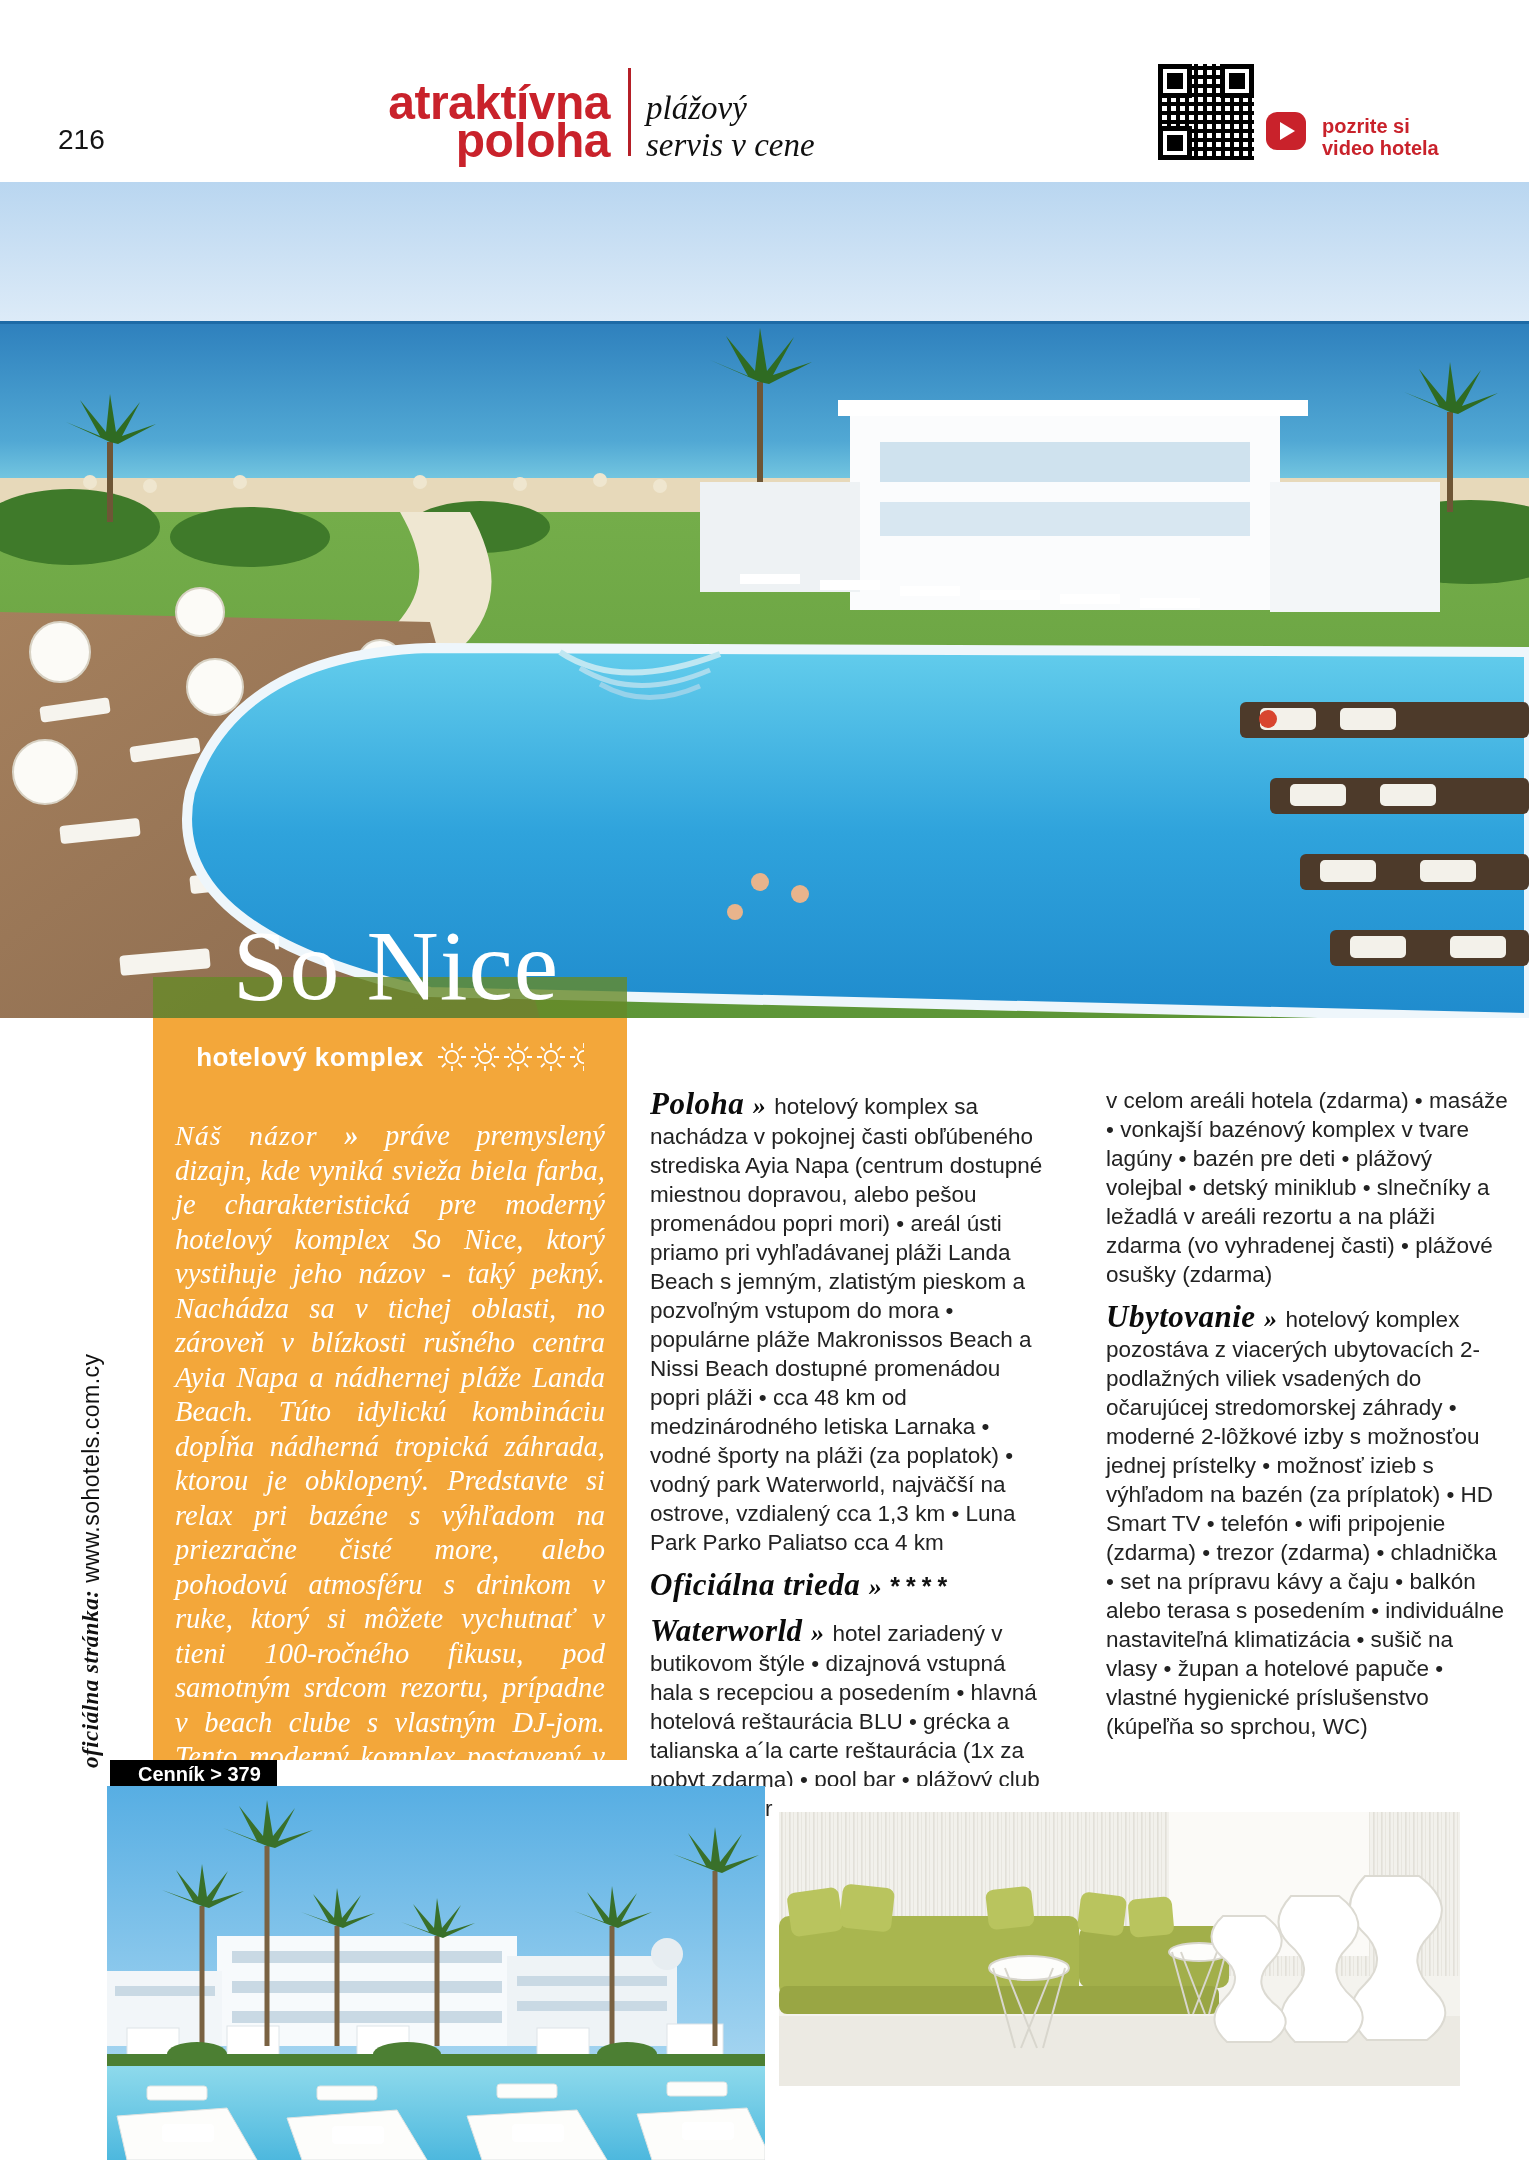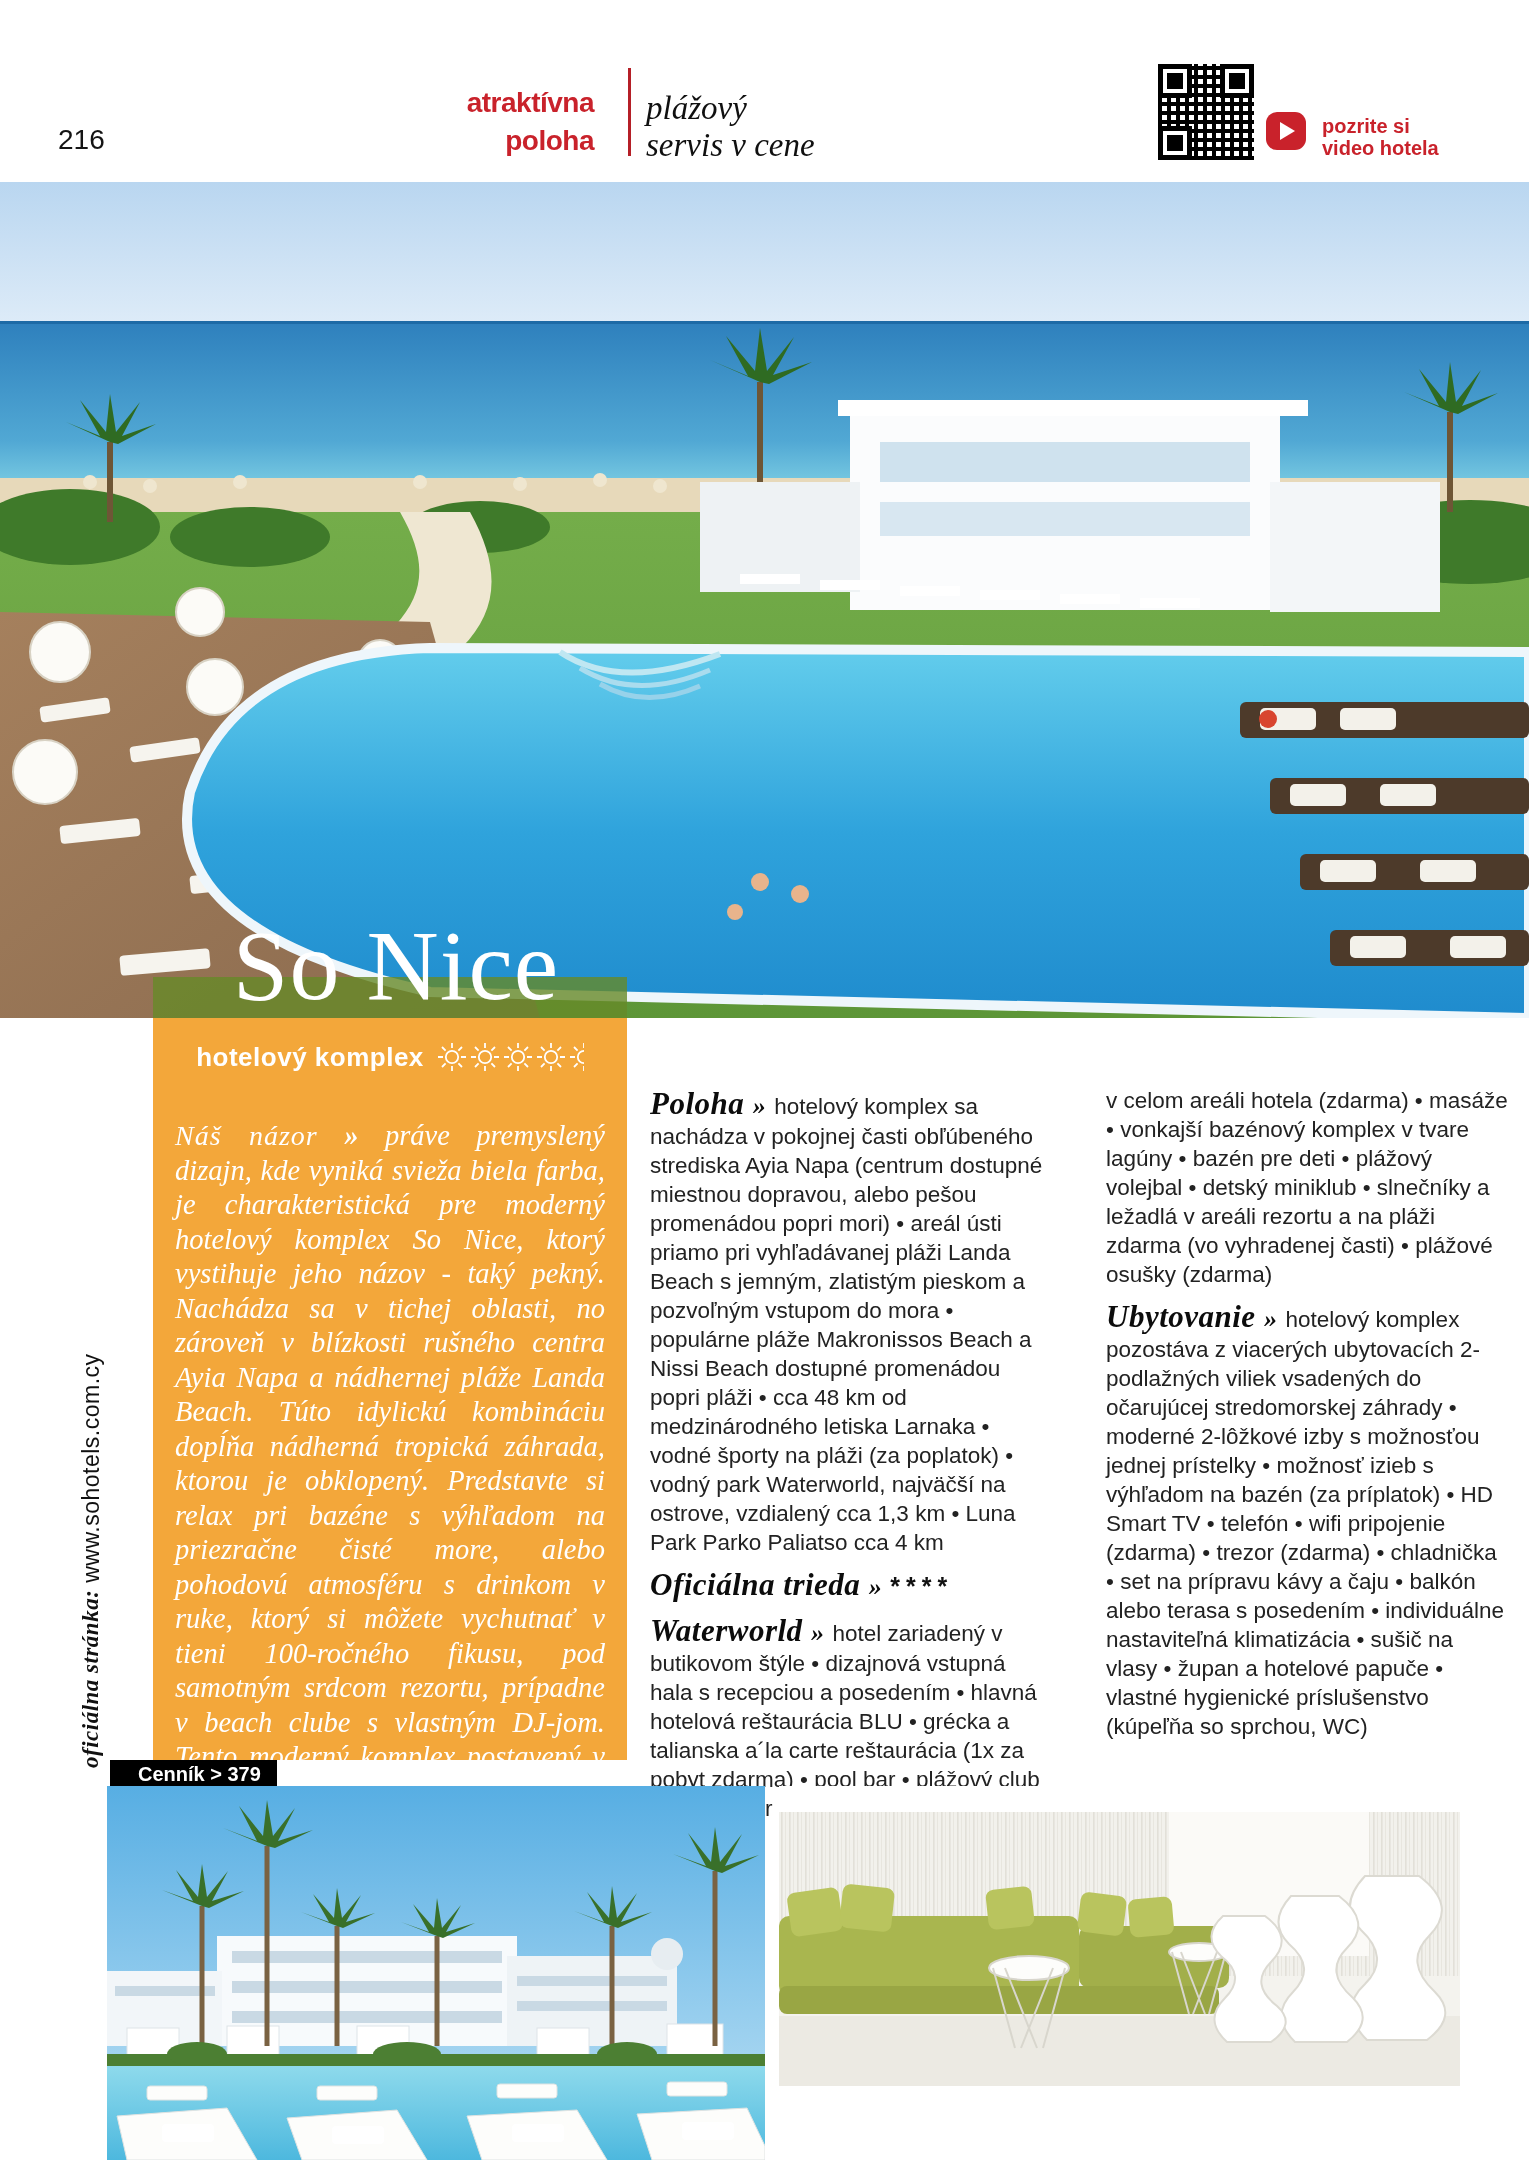--- a/index.html
+++ b/index.html
@@ -1,22 +1,22 @@
 <!DOCTYPE html>
 <html><head>
 <meta charset="utf-8">
 <style>
   html,body{margin:0;padding:0;background:#e8e8e8;}
   .page{position:relative;width:1529px;height:2160px;background:#fff;overflow:hidden;
         font-family:"Liberation Sans",sans-serif;color:#1c1c1c;}
 
   
   .pagenum{position:absolute;left:58px;top:124px;font-size:28px;color:#141414;}
-  .badge{position:absolute;left:244px;top:84px;width:350px;text-align:right;
-         font-weight:bold;font-size:28px;line-height:38px;letter-spacing:-.5px;color:#c9222b;}
+  .badge{position:absolute;left:260px;top:84px;width:350px;text-align:right;
+         font-weight:bold;font-size:48px;line-height:38px;letter-spacing:-.5px;color:#c9222b;}
   .hdr-div{position:absolute;left:628px;top:68px;width:3px;height:88px;background:#b51f27;}
   .subline{position:absolute;left:646px;top:90px;font-family:"Liberation Serif",serif;
            font-style:italic;font-size:33px;line-height:37px;color:#101010;}
   .qr{position:absolute;left:1158px;top:64px;width:96px;height:96px;background:
       repeating-linear-gradient(90deg,#000 0 4px,rgba(255,255,255,0) 4px 9px),
       repeating-linear-gradient(0deg,#000 0 4px,#fff 4px 9px);}
   .qr .fp{position:absolute;width:24px;height:24px;border:5px solid #000;background:#fff;}
   .qr .fp::after{content:"";position:absolute;inset:4px;background:#000;}
   .fp.tl{left:0;top:0}.fp.tr{right:0;top:0}.fp.bl{left:0;bottom:0}
   .yt{position:absolute;left:1266px;top:112px;width:40px;height:38px;background:#c9222b;border-radius:11px;}

